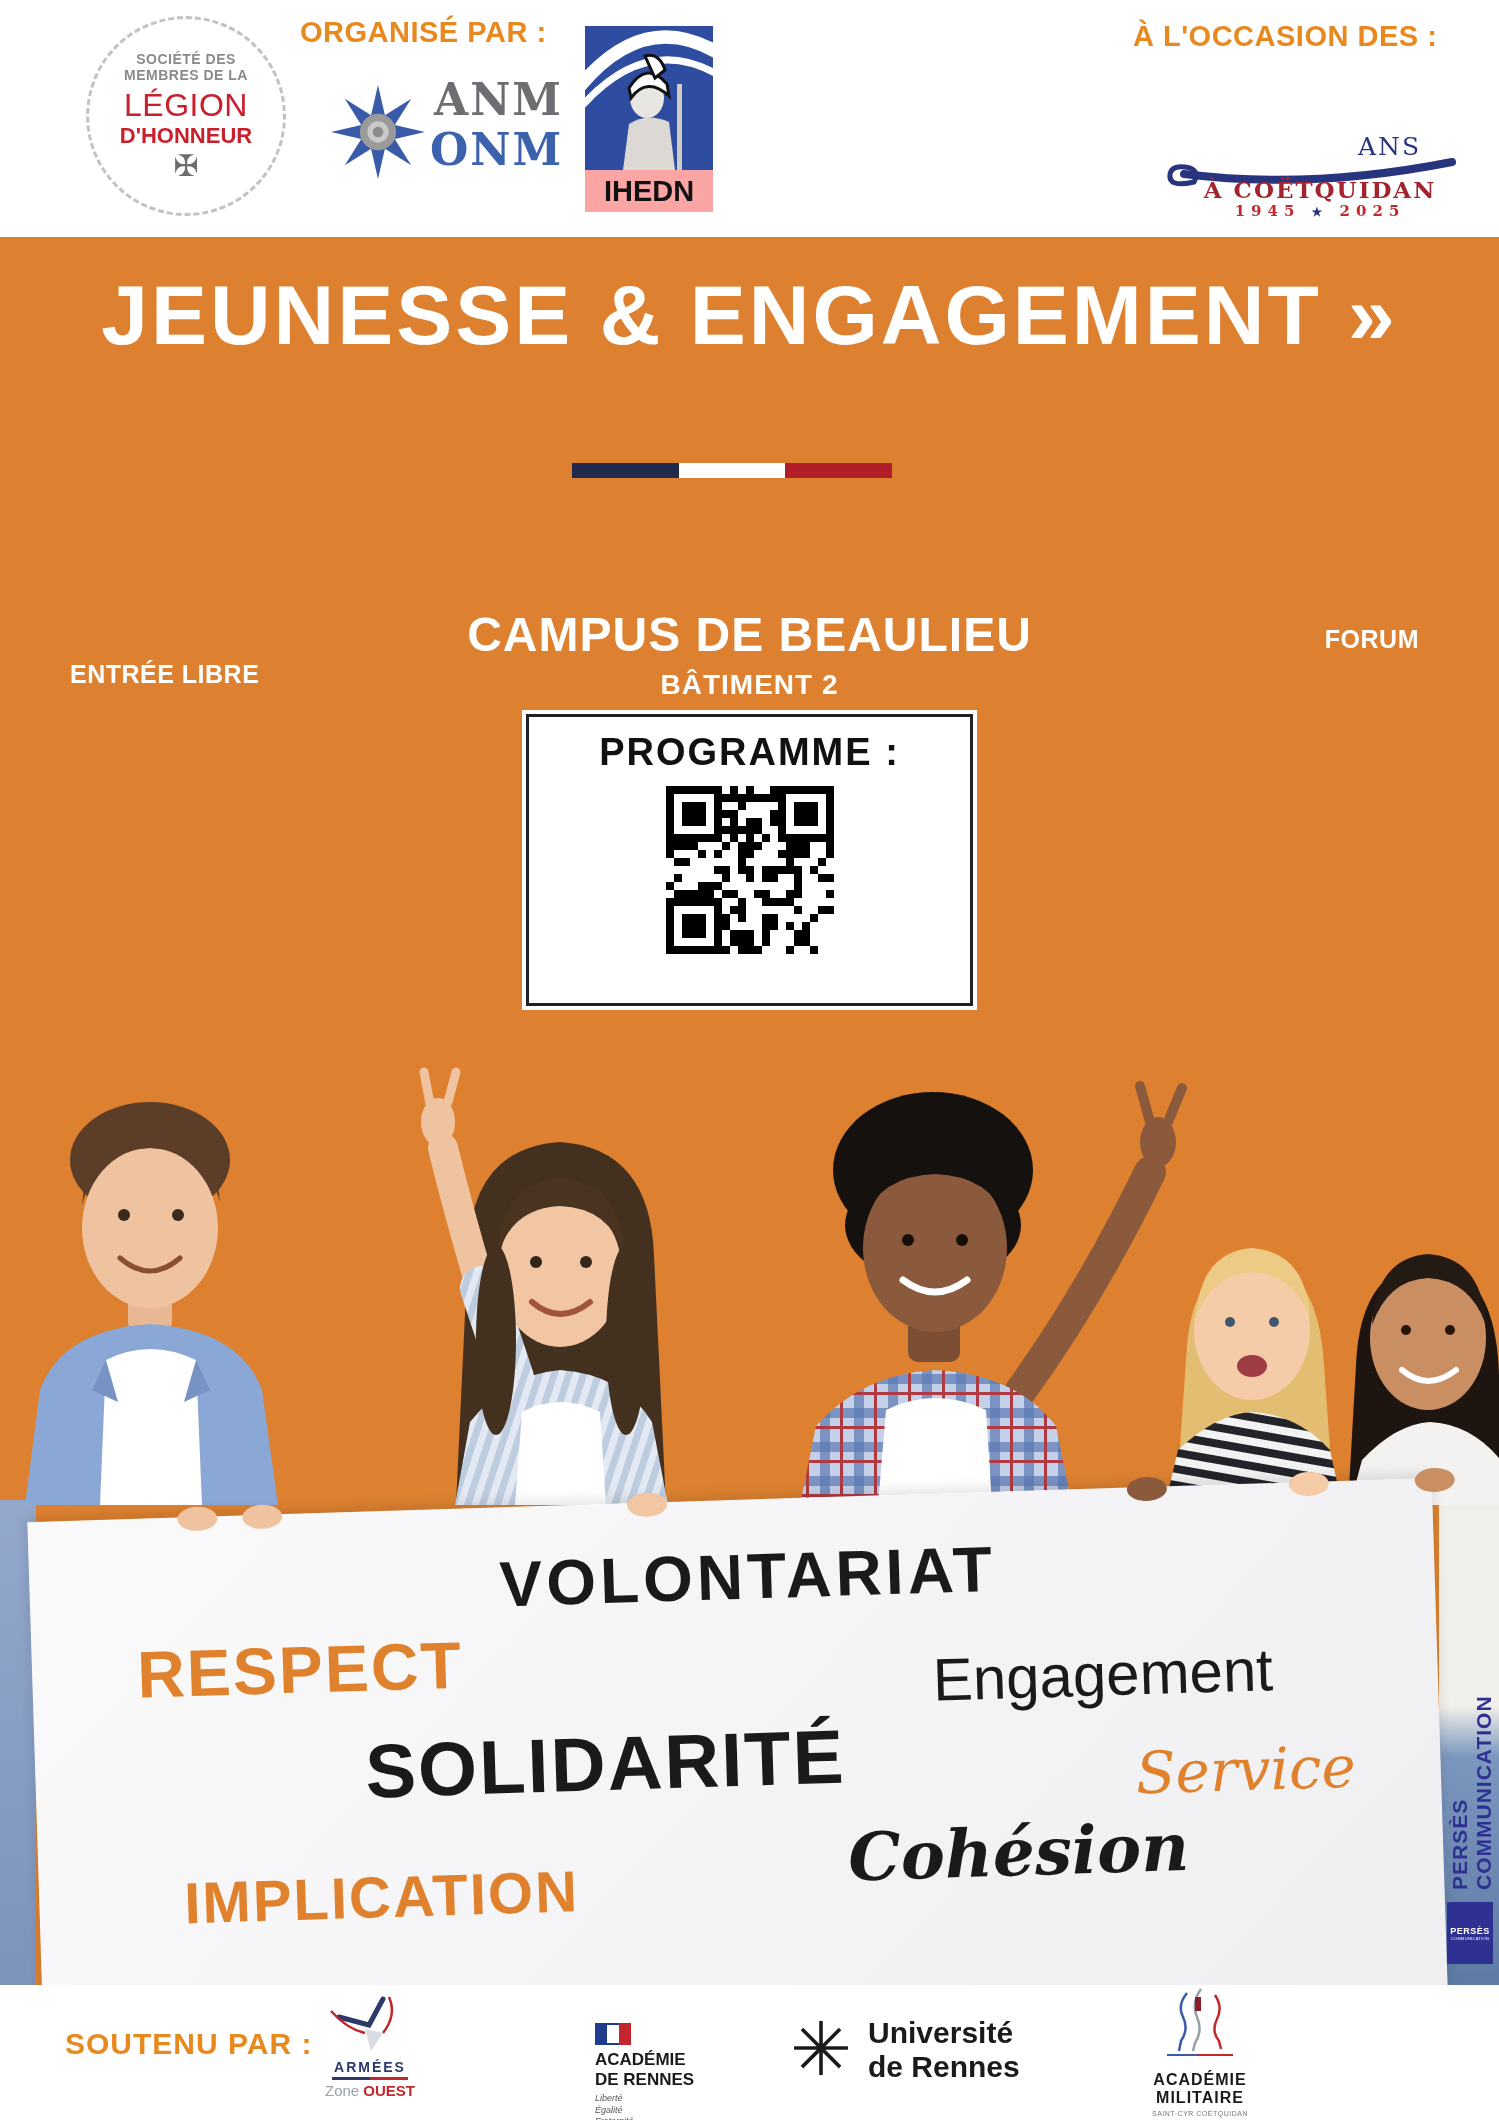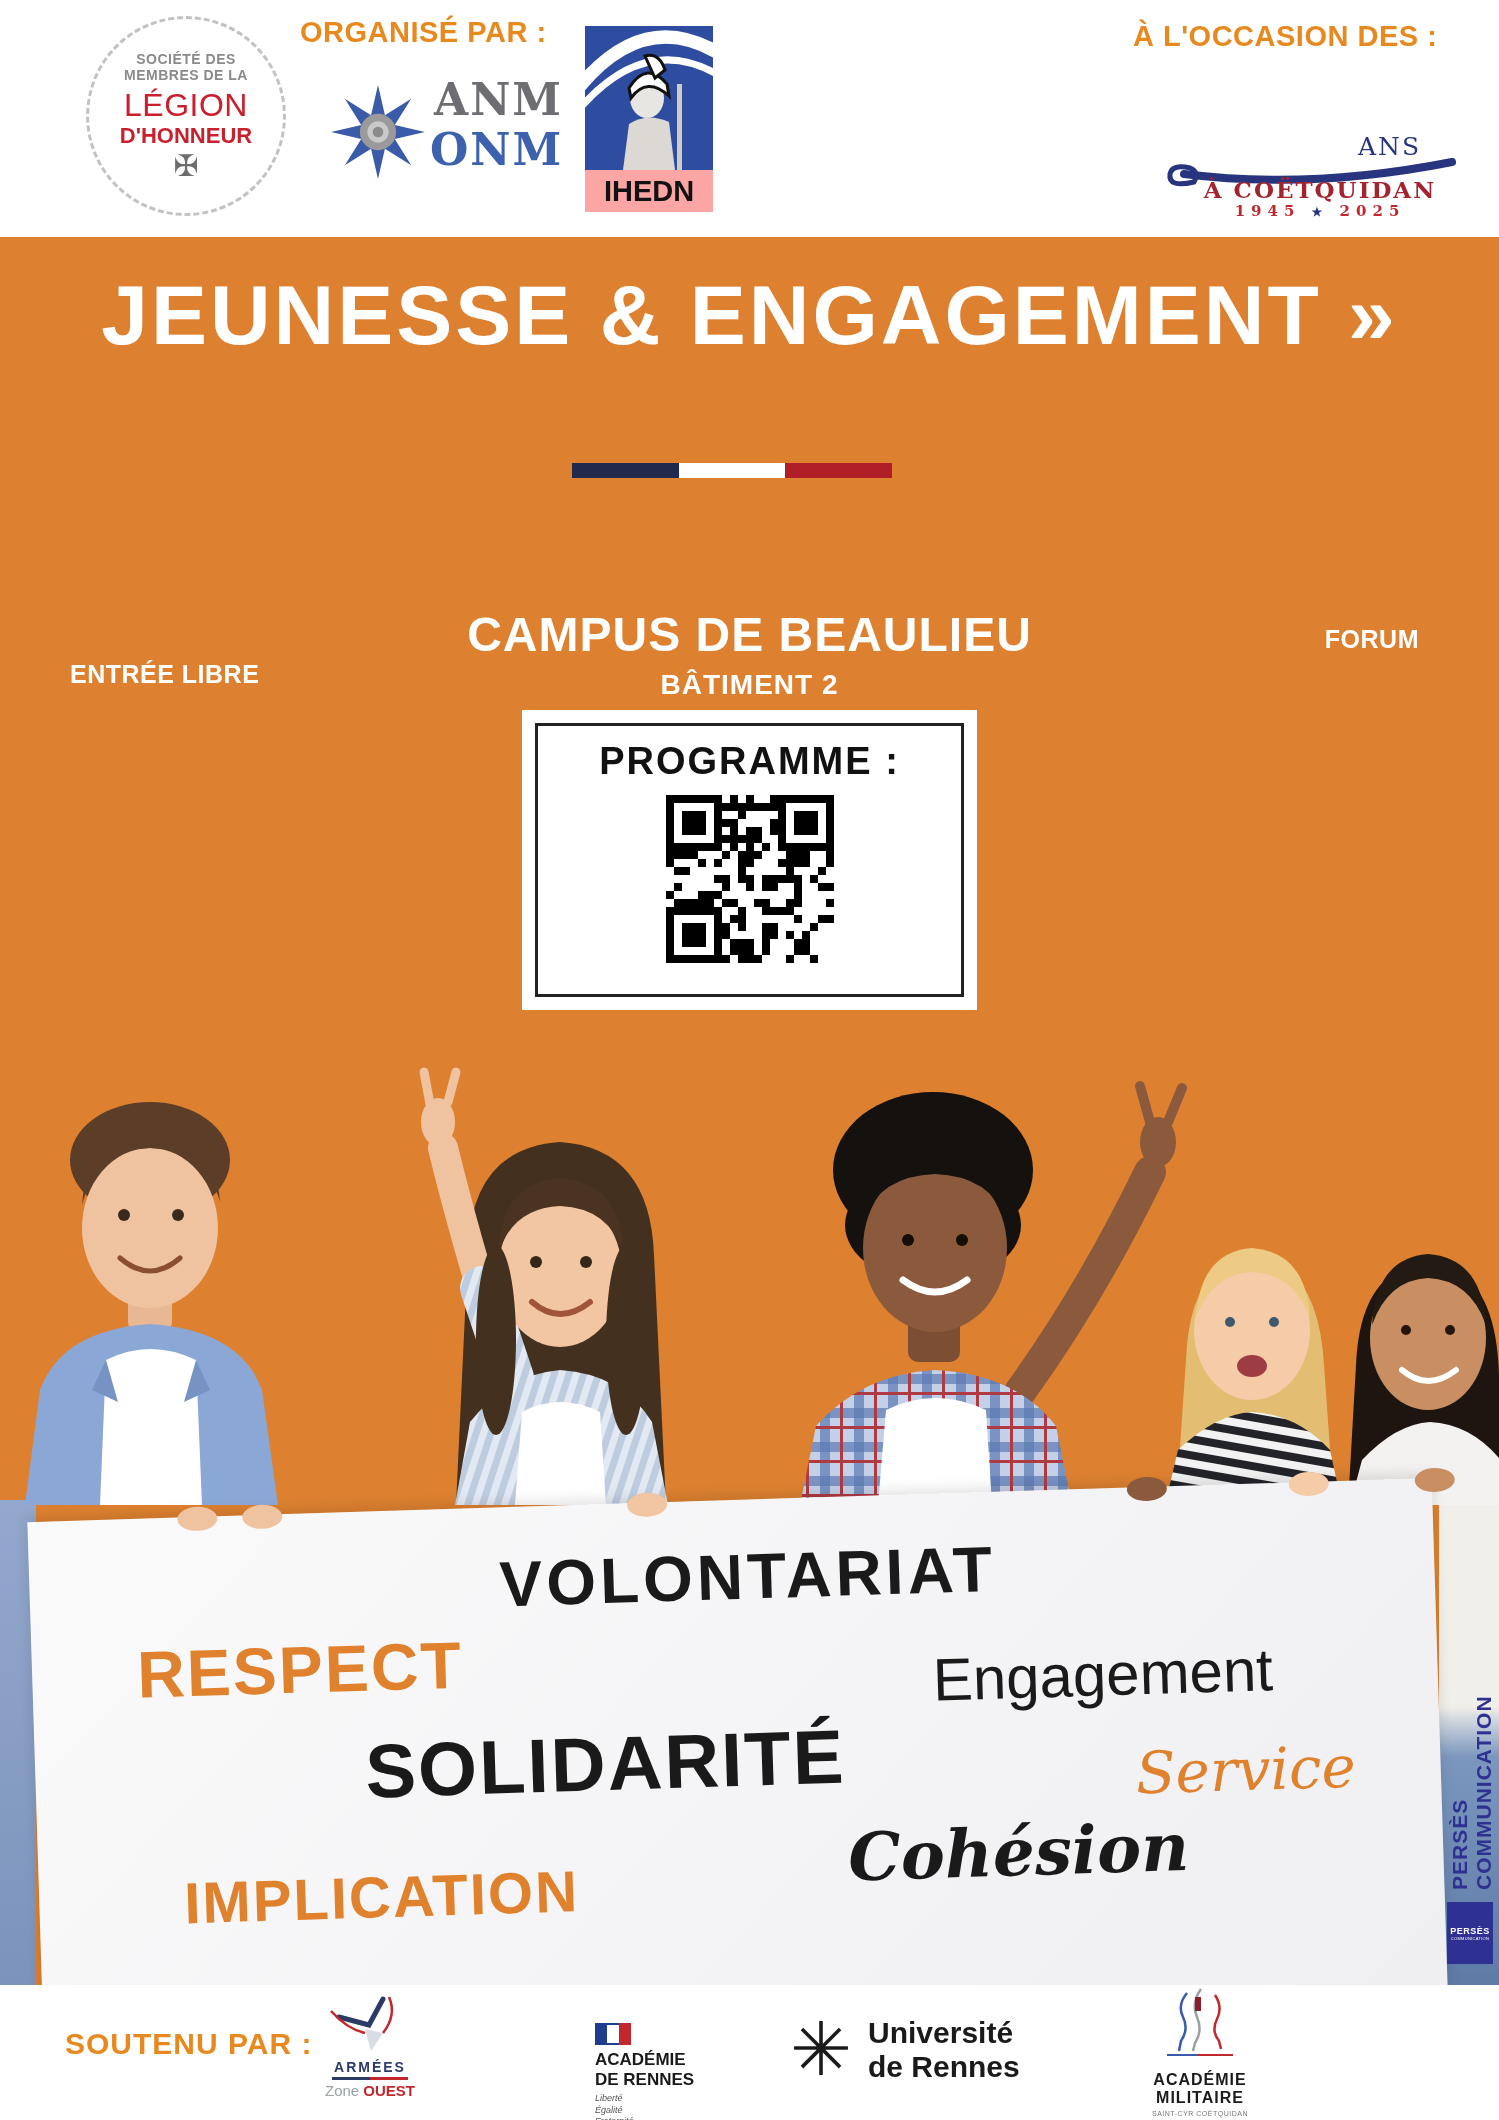--- a/index.html
+++ b/index.html
@@ -61,21 +61,21 @@
   .date-line{position:absolute;left:0;top:258px;width:1499px;text-align:center;color:#fff;
         font-weight:800;font-size:63px;letter-spacing:2px;}
   .date-line .dash{font-weight:800;padding:0 22px;}
   .entree{position:absolute;left:70px;top:388px;color:#fff;font-weight:800;font-size:25px;letter-spacing:.5px;margin-top:35px;}
   .forum{position:absolute;right:80px;top:388px;color:#fff;font-weight:800;font-size:25px;letter-spacing:.5px;}
   .venue{position:absolute;left:0;top:370px;width:1499px;text-align:center;color:#fff;
         font-weight:800;font-size:48px;letter-spacing:1px;}
   .building{position:absolute;left:0;top:432px;width:1499px;text-align:center;color:#fff;
         font-weight:800;font-size:28px;letter-spacing:1px;}
 
-  .programme-box{position:absolute;left:522px;top:473px;width:455px;height:300px;background:#fff;padding:13px;}
+  .programme-box{position:absolute;left:522px;top:473px;width:455px;height:300px;background:#fff;padding:4px;}
   .programme-inner{width:100%;height:100%;border:3px solid #222;display:flex;flex-direction:column;
         align-items:center;padding-top:14px;}
   .programme-label{font-size:38px;font-weight:800;color:#111;letter-spacing:2px;}
   #qr{margin-top:12px;display:grid;grid-template-rows:repeat(21,8px);grid-template-columns:repeat(21,8px);}
   #qr div{background:#000;}
 
   .strip-left{position:absolute;left:0;top:1263px;width:36px;height:485px;
         background:linear-gradient(#93A8CC,#7C93BB);}
   .strip-right{position:absolute;right:0;top:1241px;width:60px;height:507px;
         background:linear-gradient(#F1EFEA 0 45%,#7C97BE 55%,#5E7BA6);}

